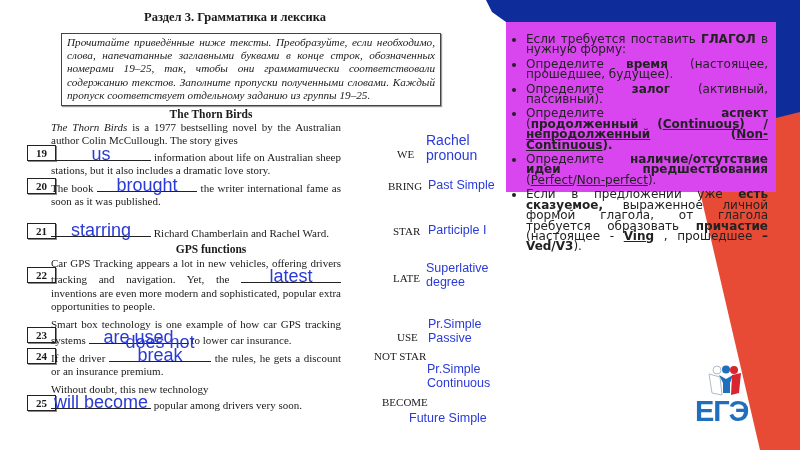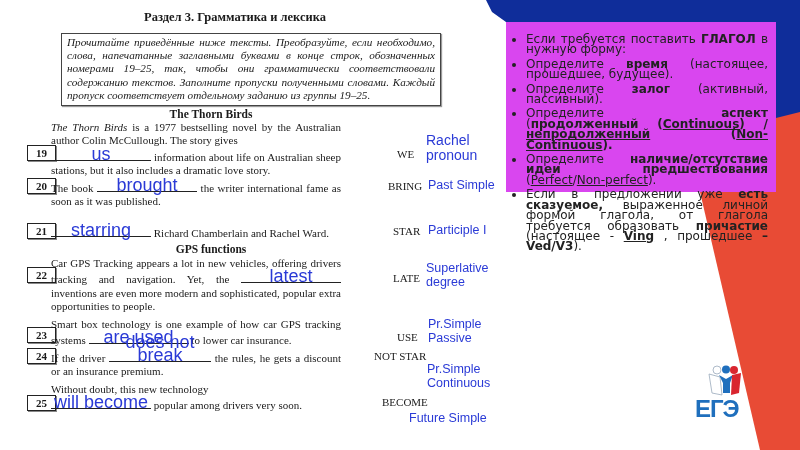--- a/index.html
+++ b/index.html
@@ -13,21 +13,21 @@
   .blank{display:inline-block;border-bottom:1px solid #222;position:relative;height:12px;vertical-align:baseline;}
   .blank .ans{position:absolute;left:0;right:0;bottom:-1px;text-align:center;font-family:"Liberation Sans",sans-serif;color:#2a3ad6;font-size:18px;line-height:13px;}
   .keyword{position:absolute;font-size:11px;}
   .note{position:absolute;font-family:"Liberation Sans",sans-serif;color:#2a3ad6;font-size:12.5px;line-height:13.5px;}
   .rules-box{position:absolute;left:506px;top:22px;width:270px;height:170px;background:#d946ef;z-index:2;box-sizing:border-box;padding:12px 8px 0 10px;font-family:"DejaVu Sans",sans-serif;font-size:12px;line-height:10.4px;color:#222;}
   .rules-box ul{margin:0;padding:0 0 0 10px;}
   .rules-box li{margin-bottom:4px;text-align:justify;}
   .rules-box b{font-weight:bold;}
   .u{text-decoration:underline;}
   .logo{position:absolute;left:704px;top:365px;z-index:2;}
-  .logo-text{font-family:"Liberation Sans",sans-serif;font-weight:bold;font-size:24px;color:#1f6fbd;letter-spacing:-1px;position:absolute;left:-9px;top:30px;}
+  .logo-text{font-family:"Liberation Sans",sans-serif;font-weight:bold;font-size:29px;color:#1f6fbd;letter-spacing:-1px;position:absolute;left:-9px;top:30px;}
 </style>
 </head>
 <body>
 
 <svg class="bg-shapes" width="800" height="450" viewBox="0 0 800 450">
   <polygon points="700,125 800,100 800,450 760,450 700,192" fill="#e84b35"></polygon>
   <polygon points="486,0 800,0 800,112 776,118 776,22 506,22 492,12" fill="#0f2d9a"></polygon>
 </svg>
 
 <div class="section-title">Раздел 3. Грамматика и лексика</div>

